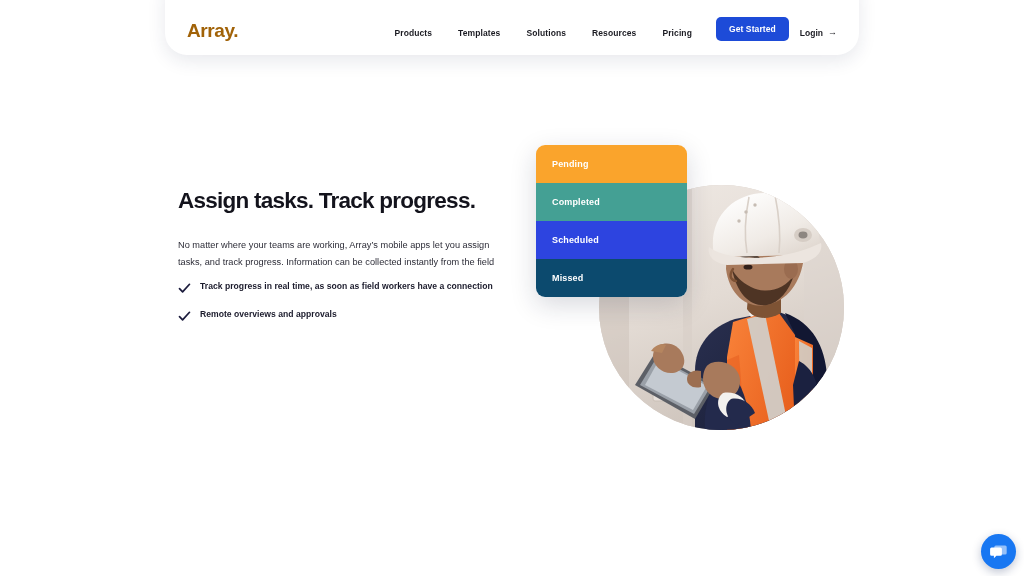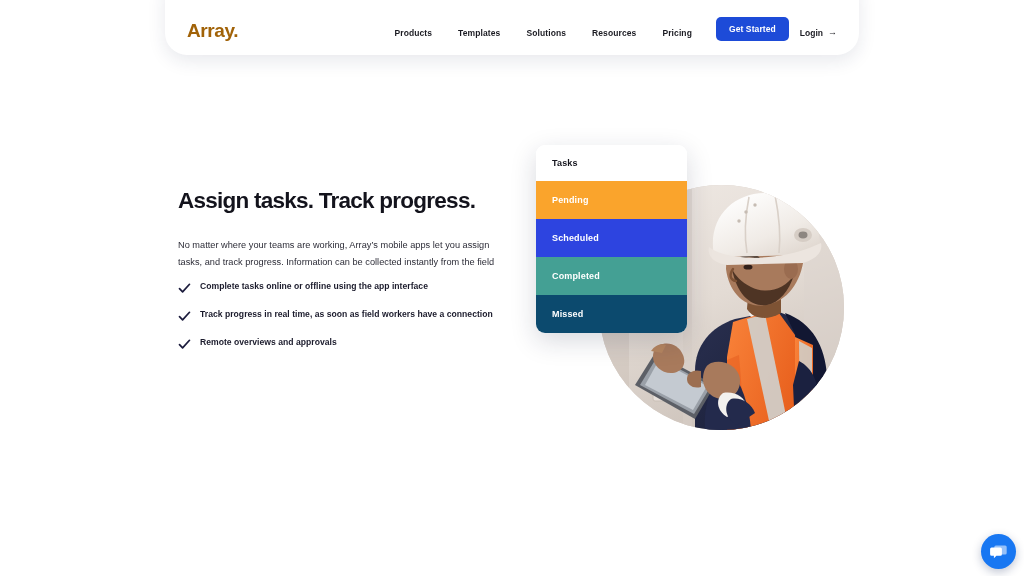--- a/index.html
+++ b/index.html
@@ -285,28 +285,20 @@
 </div>
 
 <div class="hero-text">
   <h1 class="hero-title">Assign tasks. Track progress.</h1>
   <p class="hero-sub">No matter where your teams are working, Array’s mobile apps let you assign tasks, and track progress. Information can be collected instantly from the field</p>
 </div>
 
 <ul class="feature-list">
 
 
-  <li class="feature-item">
-    <span class="check-icon">
-      <svg width="13" height="13" viewBox="0 0 13 13">
-        <path d="M1.5 6.6 L4.6 9.9 L11.5 2.3" fill="none" stroke="#1b1b3c" stroke-width="1.7" stroke-linecap="round" stroke-linejoin="round"></path>
-      </svg>
-    </span>
-    <span class="feature-label">Complete tasks online or offline using the app interface</span>
-  </li>
 
   <li class="feature-item">
     <span class="check-icon">
       <svg width="13" height="13" viewBox="0 0 13 13">
         <path d="M1.5 6.6 L4.6 9.9 L11.5 2.3" fill="none" stroke="#1b1b3c" stroke-width="1.7" stroke-linecap="round" stroke-linejoin="round"></path>
       </svg>
     </span>
     <span class="feature-label">Track progress in real time, as soon as field workers have a connection</span>
   </li>
 
@@ -414,31 +406,28 @@
 
       <path d="M112 178 C124 174 136 180 140 190 C144 202 136 214 124 214 C112 214 104 204 104 194 C104 186 107 180 112 178 Z" fill="#a87a5c"></path>
       <path d="M102 186 C94 184 88 188 88 194 C88 200 94 204 102 202 Z" fill="#9c6e50"></path>
 
       <path d="M124 208 C136 206 146 212 148 222 L128 232 C118 226 116 214 124 208 Z" fill="#f3f1ee"></path>
       <path d="M132 214 C142 212 152 218 156 228 L138 240 C126 234 124 220 132 214 Z" fill="#232a4c"></path>
     </svg>
   </div>
 
   <div class="task-card">
-    <div class="task-card-header">
-      <span class="task-card-title">Tasks</span>
-    </div>
     <div class="task-row" style="background:#faa42c;">
       <span class="task-row-label">Pending</span>
     </div>
+    <div class="task-row" style="background:#44a094;">
+      <span class="task-row-label">Completed</span>
+    </div>
     <div class="task-row" style="background:#2d44e0;">
       <span class="task-row-label">Scheduled</span>
-    </div>
-    <div class="task-row" style="background:#44a094;">
-      <span class="task-row-label">Completed</span>
     </div>
     <div class="task-row" style="background:#0c4a6e;">
       <span class="task-row-label">Missed</span>
     </div>
   </div>
 
 </div>
 
 <div class="chat-widget">
   <span>

